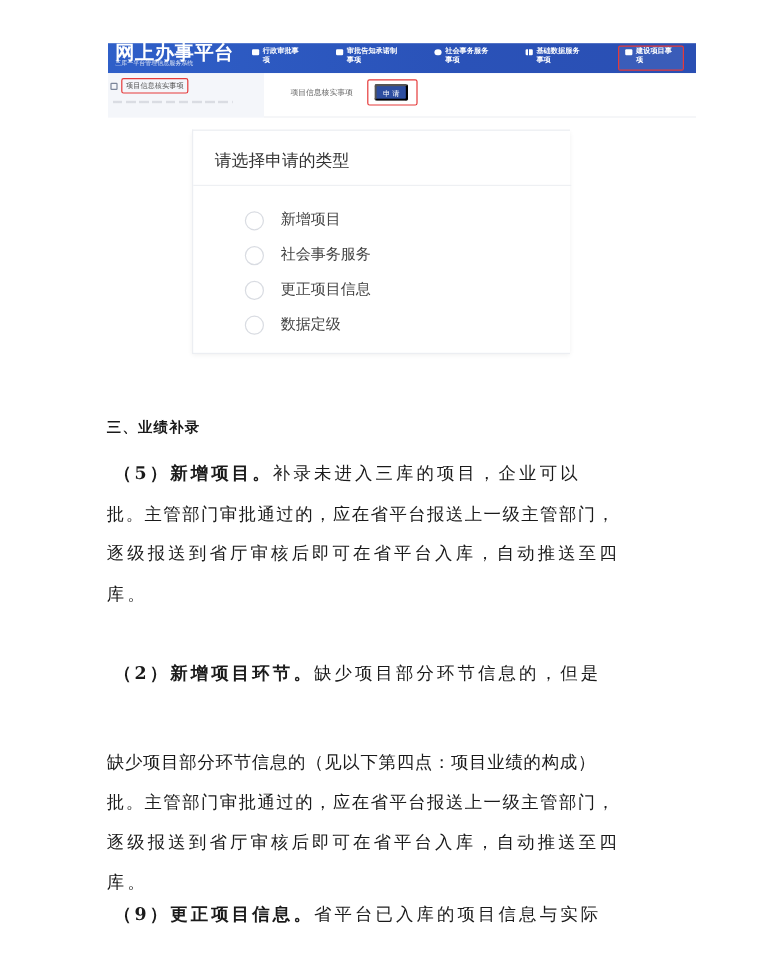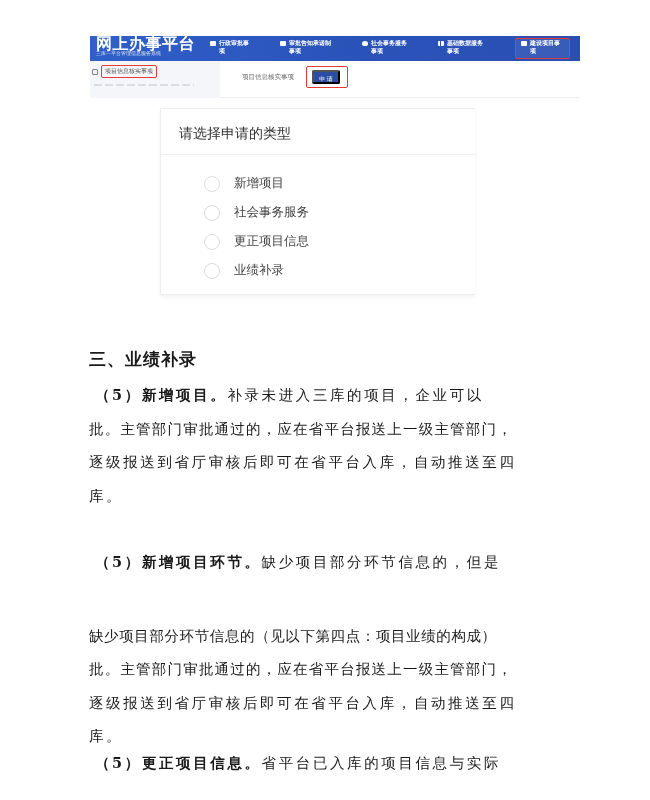--- a/index.html
+++ b/index.html
@@ -52,21 +52,21 @@
     position: absolute; left: 18px; top: 16px; font-size: 14px; color: #333;
   }
   .modal-divider { position: absolute; left: 0; top: 45px; width: 315px; height: 1px; background: #eef0f3; }
   .radio-list { position: absolute; left: 43px; top: 60px; }
   .radio-row { display: flex; align-items: center; height: 29px; cursor: pointer; }
   .radio { width: 16px; height: 16px; border: 1px solid #d9dce2; border-radius: 50%; background: #fff; margin-right: 14px; }
   .radio-label { font-size: 12.5px; color: #444; }
 
   
   .doc { position: absolute; left: 89px; top: 340px; width: 465px; font-family: "DejaVu Serif", "Liberation Serif", serif; color: #1a1a1a; }
-  .doc-heading { position: absolute; left: 0; top: 8px; font-size: 17px; font-weight: bold; letter-spacing: 1px; }
+  .doc-heading { position: absolute; left: 0; top: 8px; font-size: 12px; font-weight: bold; letter-spacing: 1px; }
   .para { position: absolute; left: 0; width: 465px; font-size: 14.5px; line-height: 33.5px; letter-spacing: 2.6px; text-align: justify; }
   .para .line { display: block; white-space: nowrap; }
   .p1 { top: 38px; }
   .p2 { top: 205px; }
   .p3 { top: 406px; }
   b.lead { font-weight: bold; }
 </style>
 </head>
 <body>
 
@@ -142,39 +142,39 @@
     <label class="radio-row">
       <span class="radio"></span>
       <span class="radio-label">社会事务服务</span>
     </label>
     <label class="radio-row">
       <span class="radio"></span>
       <span class="radio-label">更正项目信息</span>
     </label>
     <label class="radio-row">
       <span class="radio"></span>
-      <span class="radio-label">业绩补录</span>
+      <span class="radio-label">数据定级</span>
     </label>
   </div>
 </div>
 
 <div class="doc">
   <div class="doc-heading">三、业绩补录</div>
 
   <div class="para p1">
     <span class="line" style="padding-left:6px;"><b class="lead">（5）新增项目。</b><span>补录未进入三库的项目，企业可以</span></span>
     <span class="line" style="letter-spacing:1.2px;">批。主管部门审批通过的，应在省平台报送上一级主管部门，</span>
     <span class="line">逐级报送到省厅审核后即可在省平台入库，自动推送至四</span>
     <span class="line">库。</span>
   </div>
 
   <div class="para p2">
-    <span class="line" style="padding-left:6px;"><b class="lead">（5）新增项目环节。</b><span>缺少项目部分环节信息的，但是</span></span>
+    <span class="line" style="padding-left:6px;"><b class="lead">（2）新增项目环节。</b><span>缺少项目部分环节信息的，但是</span></span>
     <span class="line" style="letter-spacing:0.6px;margin-top:40px;">缺少项目部分环节信息的（见以下第四点：项目业绩的构成）</span>
     <span class="line" style="letter-spacing:1.2px;">批。主管部门审批通过的，应在省平台报送上一级主管部门，</span>
     <span class="line">逐级报送到省厅审核后即可在省平台入库，自动推送至四</span>
     <span class="line">库。</span>
   </div>
 
   <div class="para p3">
-    <span class="line" style="padding-left:6px;"><b class="lead">（5）更正项目信息。</b><span>省平台已入库的项目信息与实际</span></span>
+    <span class="line" style="padding-left:6px;"><b class="lead">（9）更正项目信息。</b><span>省平台已入库的项目信息与实际</span></span>
   </div>
 </div>
 
 </body></html>

